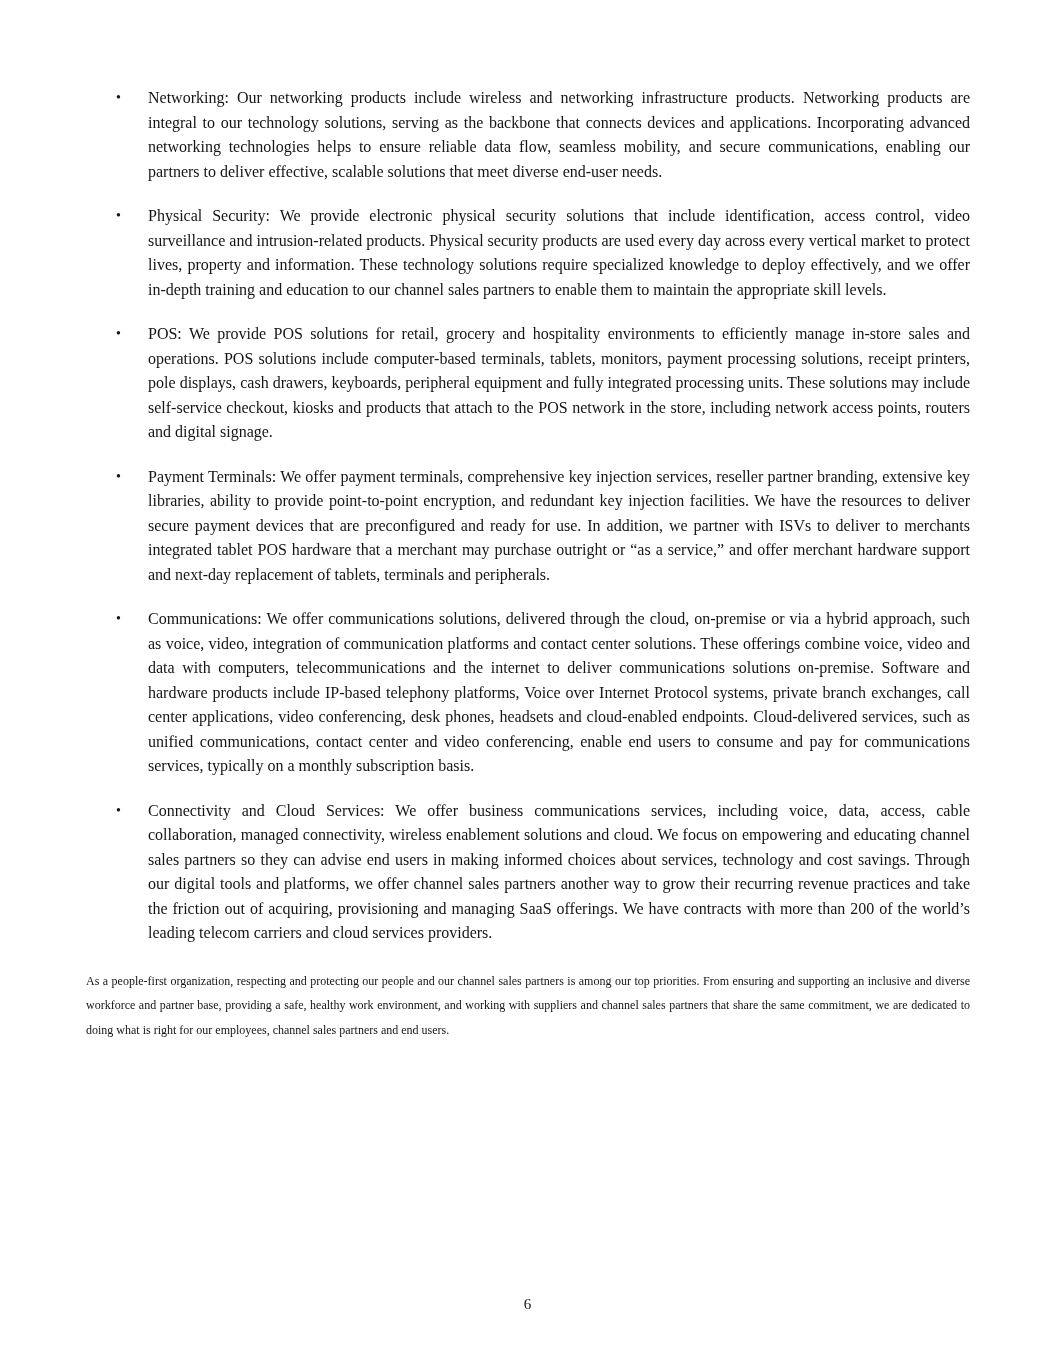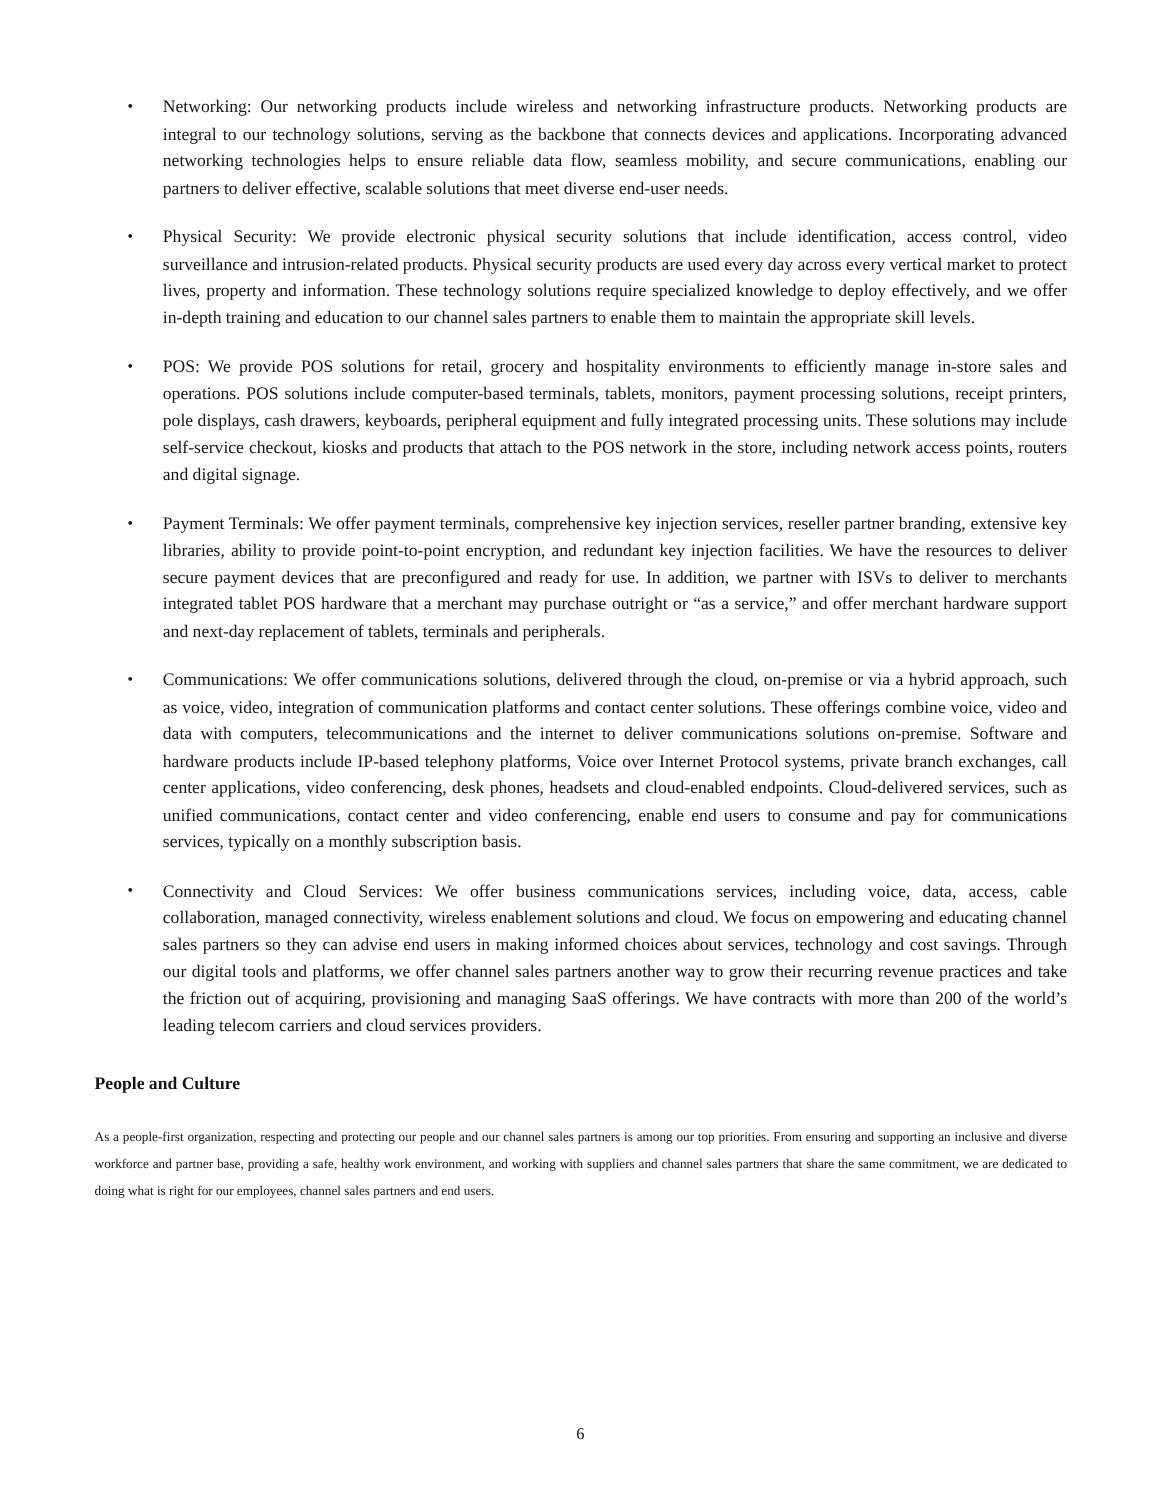--- a/index.html
+++ b/index.html
@@ -89,19 +89,18 @@
       <span class="bullet-label">Communications</span><span>: </span><span>We offer communications solutions, delivered through the cloud, on-premise or via a hybrid approach, such as voice, video, integration of communication platforms and contact center solutions. These offerings combine voice, video and data with computers, telecommunications and the internet to deliver communications solutions on-premise. Software and hardware products include IP-based telephony platforms, Voice over Internet Protocol systems, private branch exchanges, call center applications, video conferencing, desk phones, headsets and cloud-enabled endpoints. Cloud-delivered services, such as unified communications, contact center and video conferencing, enable end users to consume and pay for communications services, typically on a monthly subscription basis.</span>
     </div>
 
     <div class="bullet-item">
       <span class="bullet-marker">•</span>
       <span class="bullet-label">Connectivity and Cloud Services:</span><span> </span><span>We offer business communications services, including voice, data, access, cable collaboration, managed connectivity, wireless enablement solutions and cloud. We focus on empowering and educating channel sales partners so they can advise end users in making informed choices about services, technology and cost savings. Through our digital tools and platforms, we offer channel sales partners another way to grow their recurring revenue practices and take the friction out of acquiring, provisioning and managing SaaS offerings. We have contracts with more than 200 of the world’s leading telecom carriers and cloud services providers.</span>
     </div>
 
   </div>
 
-  <div class="section-heading">People and Culture</div>
 
   <div class="body-paragraph">As a people-first organization, respecting and protecting our people and our channel sales partners is among our top priorities. From ensuring and supporting an inclusive and diverse workforce and partner base, providing a safe, healthy work environment, and working with suppliers and channel sales partners that share the same commitment, we are dedicated to doing what is right for our employees, channel sales partners and end users.</div>
 
 </div>
 
 <div class="page-number">6</div>
 
 </body></html>

